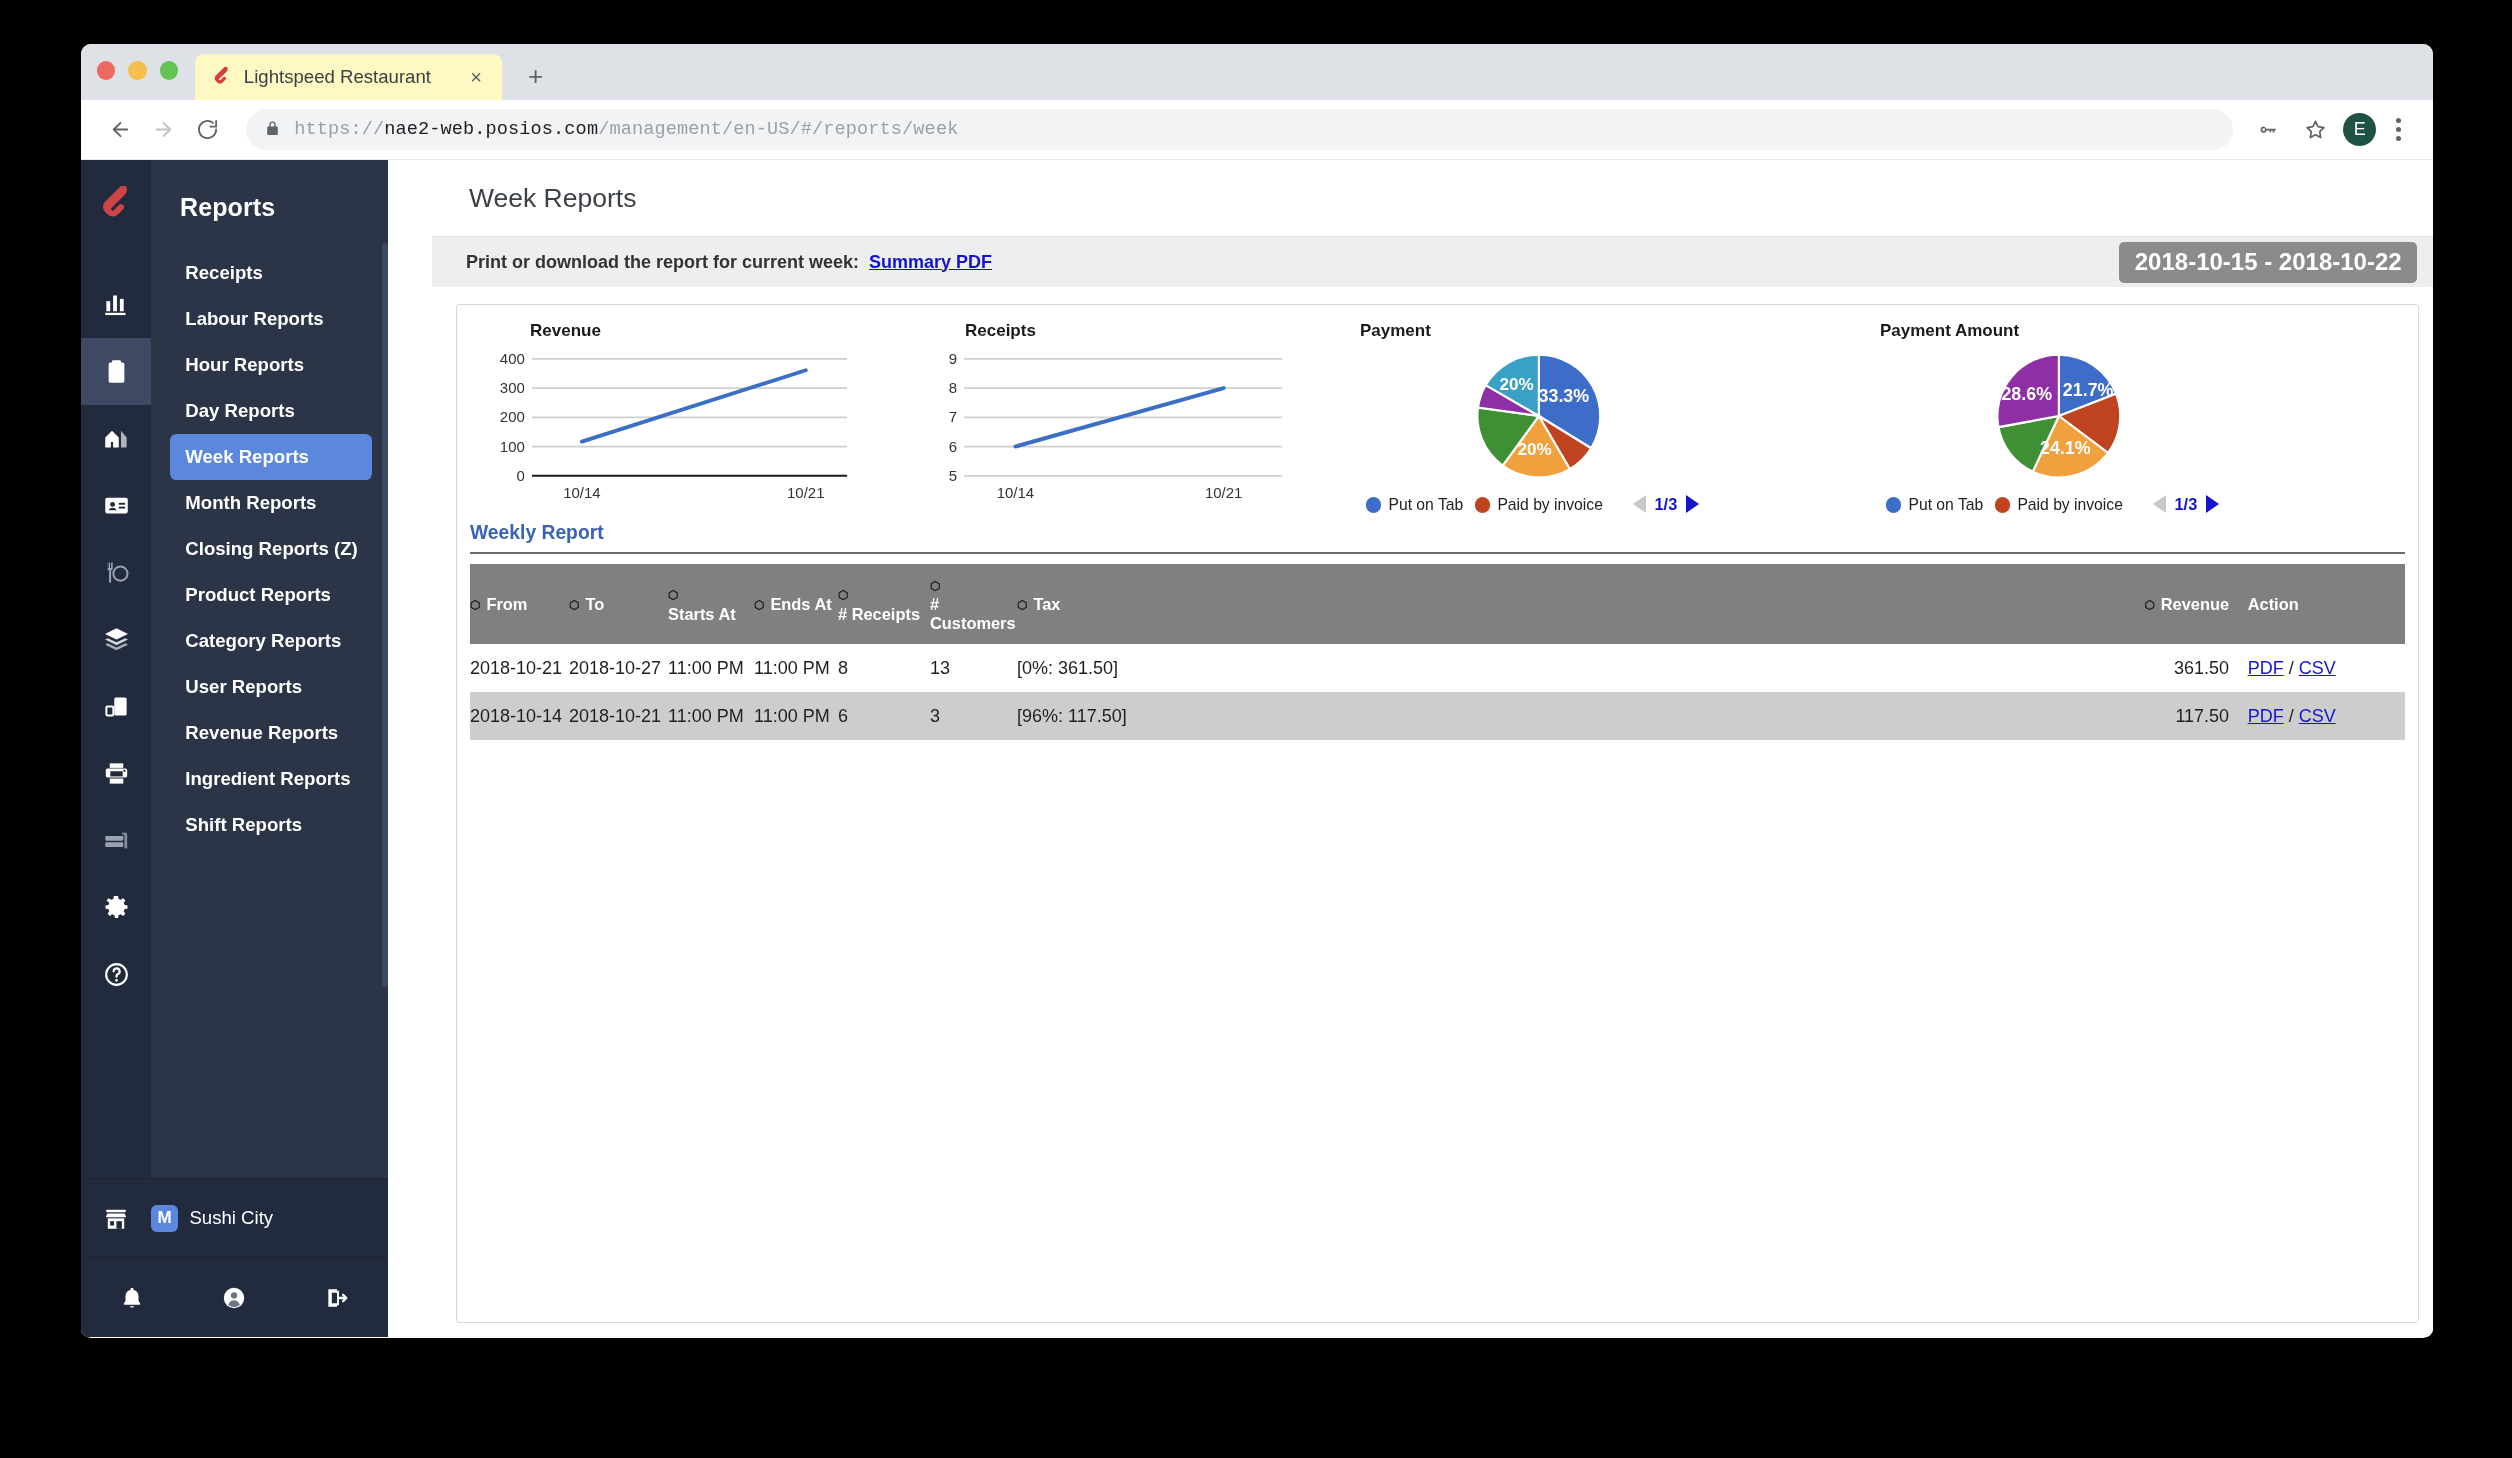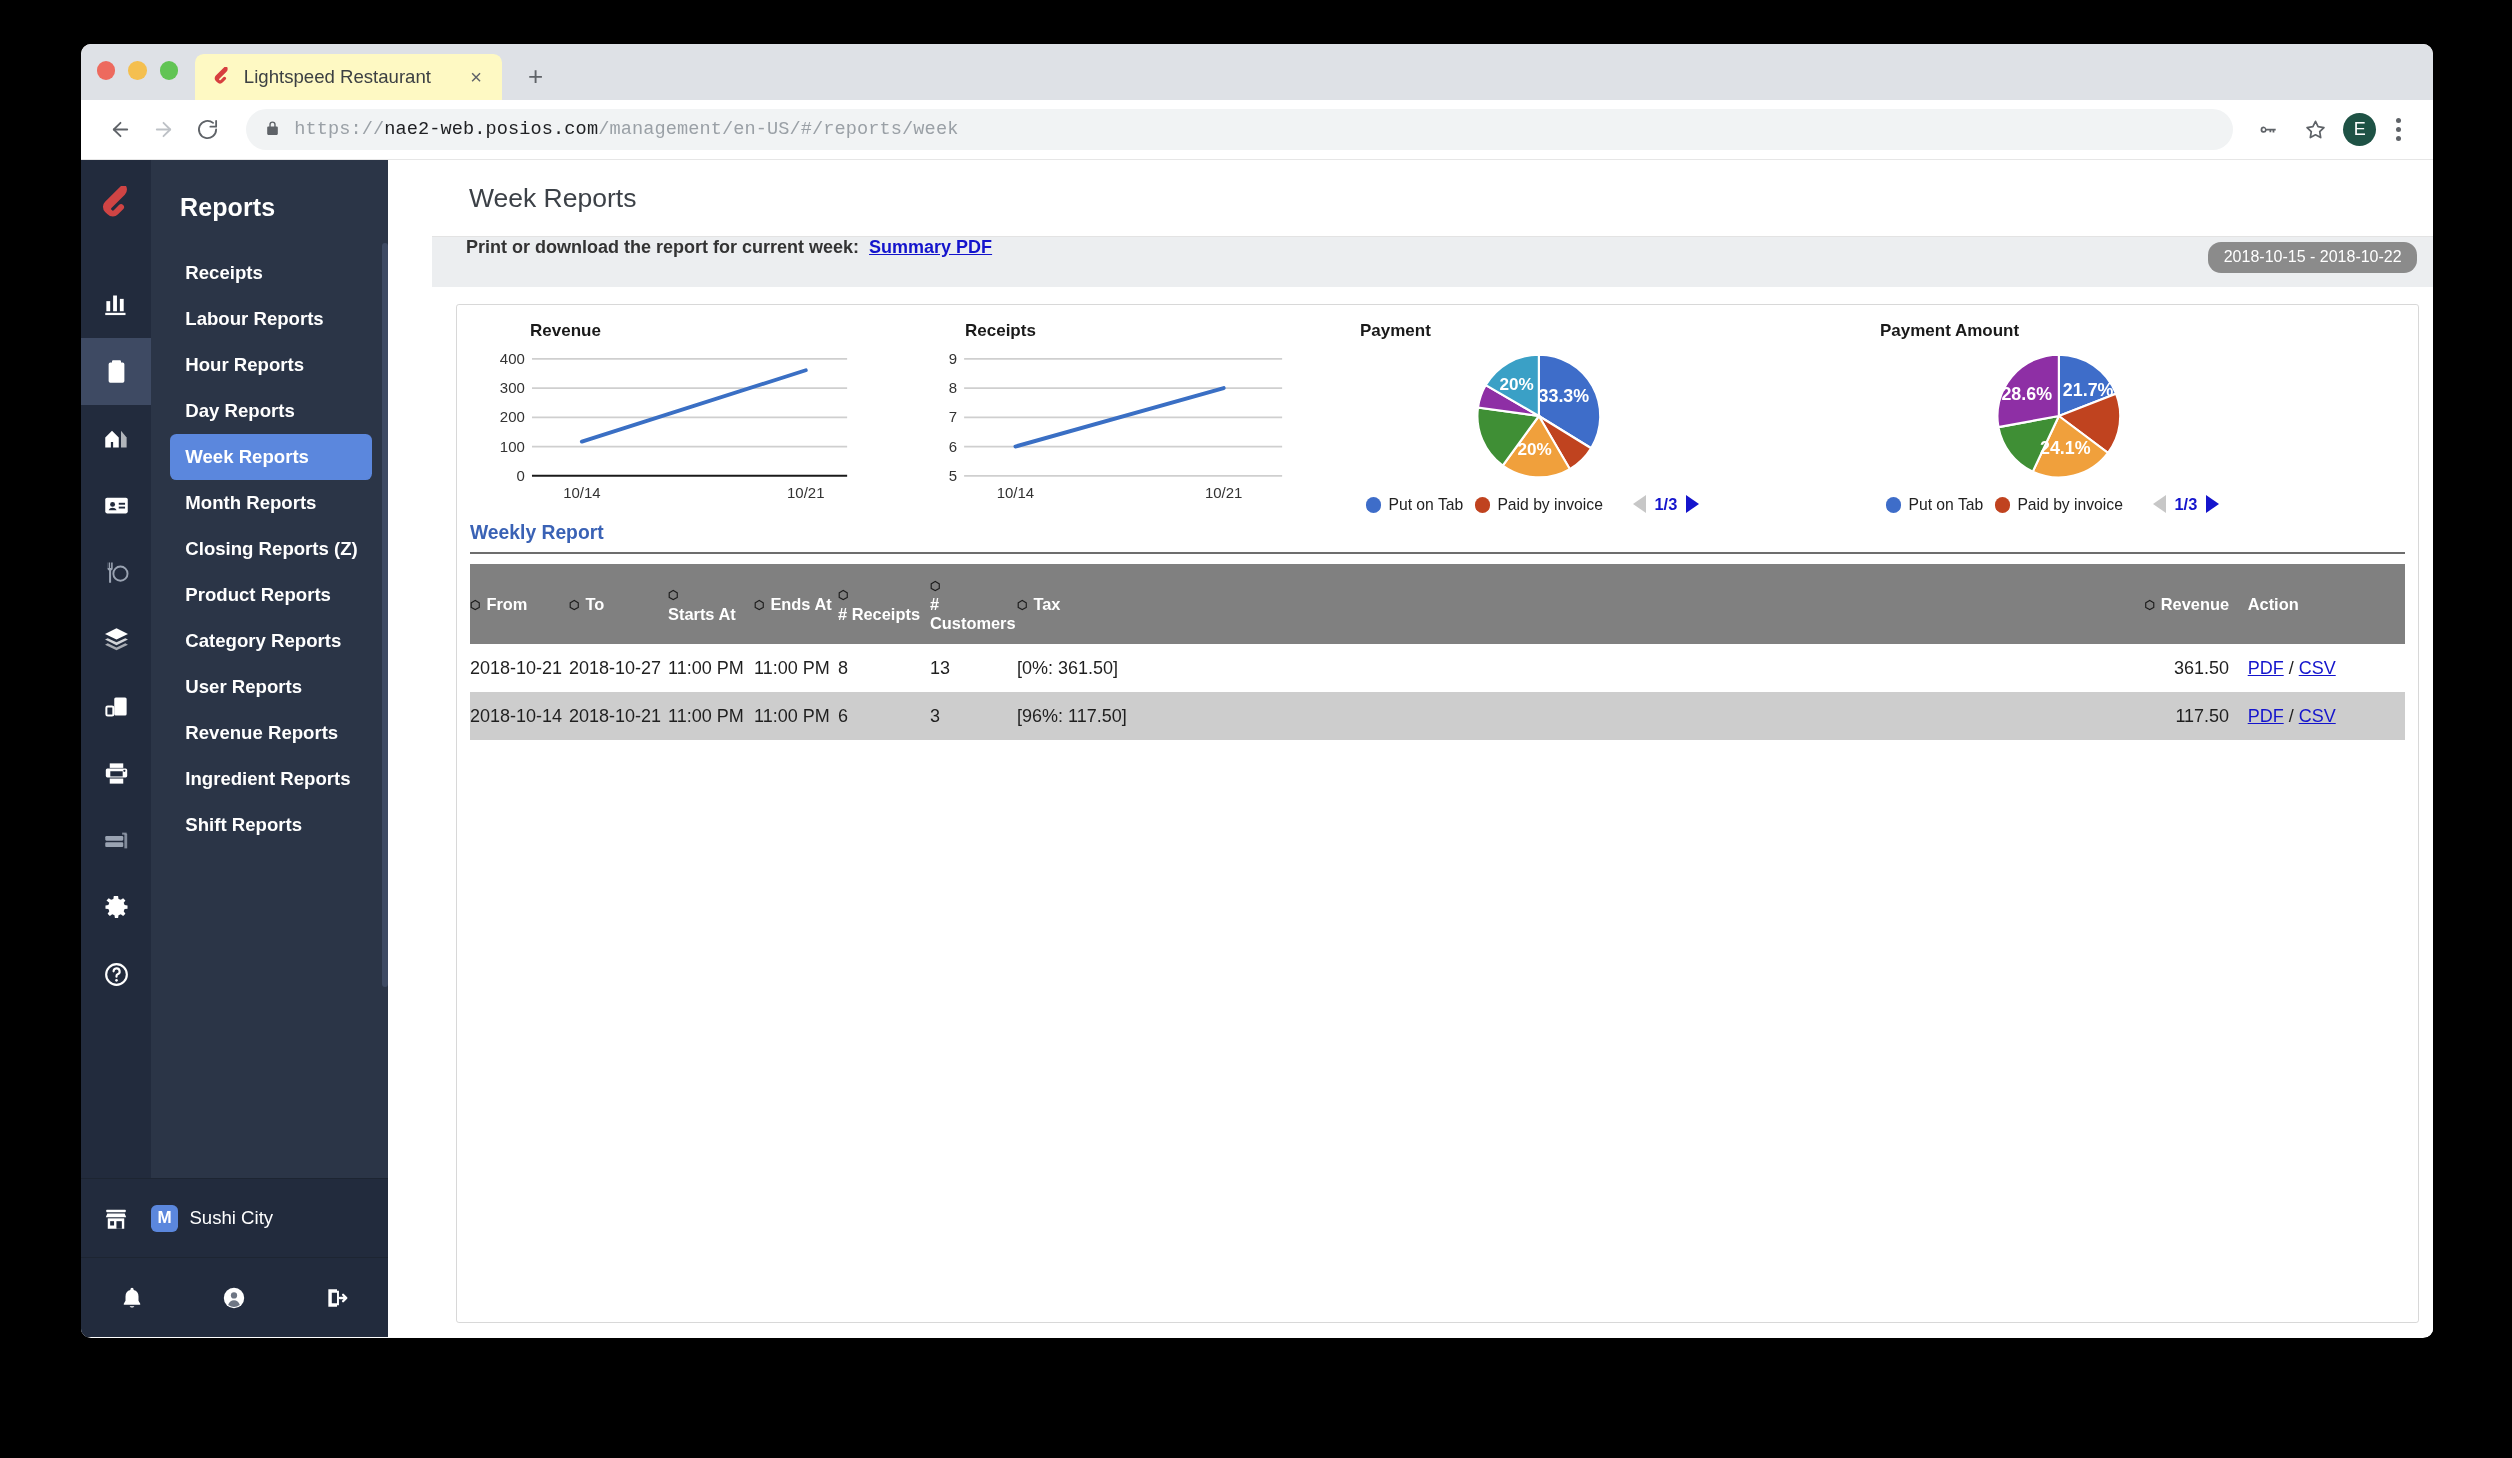--- a/index.html
+++ b/index.html
@@ -217,36 +217,36 @@
     display: flex; align-items: center;
     padding-left: 37px;
     border-bottom: 0.7px solid #e3e3e3;
     flex: none;
   }
   .page-title { font-size: 26.5px; color: #3c4147; font-weight: 500; }
 
   .subbar {
     height: 50px;
     background: #eceef0;
-    display: flex; align-items: flex-start;
+    display: flex; align-items: center;
     padding: 0 17px 0 34px;
     flex: none;
     position: relative;
   }
   .subbar-text { font-size: 18px; color: #333333; font-weight: 600; }
   .subbar-link {
     font-size: 18px; color: #1414cc; font-weight: 700;
     text-decoration: underline; margin-left: 10px;
   }
   .date-badge {
     position: absolute; right: 15.7px; top: 5px;
     background: #8b8b8b; color: #ffffff;
-    font-size: 16px; font-weight: 400;
+    font-size: 24px; font-weight: 700;
     padding: 6.4px 15.7px;
-    border-radius: 13px;
+    border-radius: 5px;
     white-space: nowrap;
   }
 
   .panel {
     margin: 17px 14.3px 14.3px 24px;
     border: 0.7px solid #d8d8d8;
     border-radius: 2.9px;
     flex: 1;
     background: #ffffff;
     display: flex;

